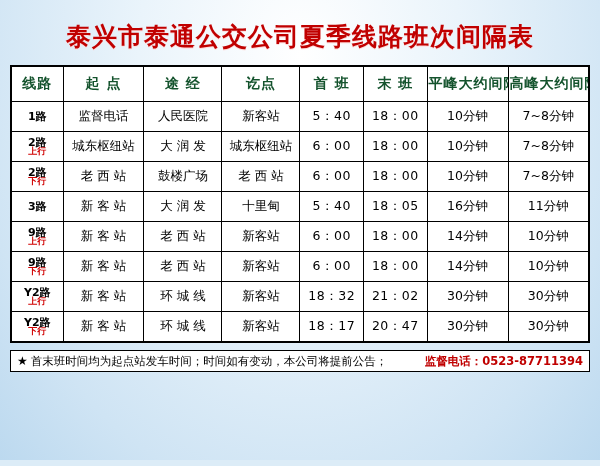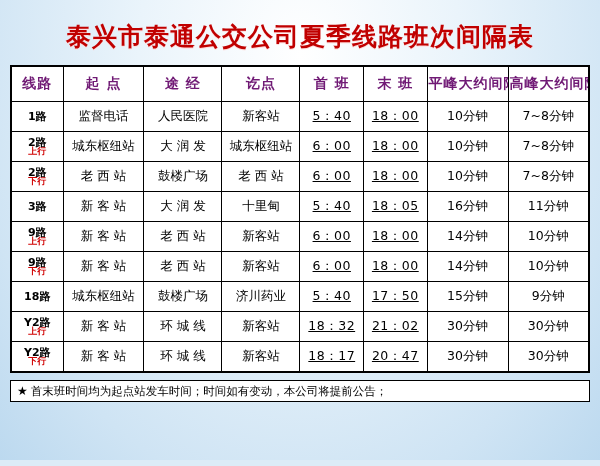--- a/index.html
+++ b/index.html
@@ -53,21 +53,21 @@
     font-size: 12.5px;
     color: #000;
     padding: 2px 1px;
     height: 25px;
     overflow: hidden;
     white-space: nowrap;
   }
   table.sched thead th {
     font-weight: bold;
     font-size: 14px;
-    color: #701a75;
+    color: #14532d;
     height: 30px;
     background: #ffffff;
     letter-spacing: 1px;
   }
   .col-route   { width: 9.0%; }
   .col-start   { width: 14.0%; }
   .col-via     { width: 13.5%; }
   .col-end     { width: 13.5%; }
   .col-first   { width: 11.0%; }
   .col-last    { width: 11.0%; }
@@ -89,21 +89,20 @@
     color: #d00000;
     font-weight: bold;
     margin-top: -1px;
   }
   .place {
     font-size: 12.5px;
   }
   .time {
     font-size: 12.5px;
     letter-spacing: 0.5px;
-    text-decoration: underline;
   }
   .footer {
     margin-top: 7px;
     border: 1px solid #000;
     background: #ffffff;
     font-size: 11.5px;
     color: #000;
     padding: 4px 6px;
     display: flex;
     align-items: center;
@@ -239,34 +238,20 @@
             <td class="place">老 西 站</td>
             <td class="place">新客站</td>
             <td class="time">6：00</td>
             <td class="time">18：00</td>
             <td class="place">14分钟</td>
             <td class="place">10分钟</td>
           </tr>
           <tr>
             <td>
               <div class="route-cell">
-                <span class="route-no">18路</span>
-              </div>
-            </td>
-            <td class="place">城东枢纽站</td>
-            <td class="place">鼓楼广场</td>
-            <td class="place">济川药业</td>
-            <td class="time">5：40</td>
-            <td class="time">17：50</td>
-            <td class="place">15分钟</td>
-            <td class="place">9分钟</td>
-          </tr>
-          <tr>
-            <td>
-              <div class="route-cell">
                 <span class="route-no">Y2路</span>
                 <span class="route-dir">上行</span>
               </div>
             </td>
             <td class="place">新 客 站</td>
             <td class="place">环 城 线</td>
             <td class="place">新客站</td>
             <td class="time">18：32</td>
             <td class="time">21：02</td>
             <td class="place">30分钟</td>
@@ -286,16 +271,17 @@
             <td class="time">20：47</td>
             <td class="place">30分钟</td>
             <td class="place">30分钟</td>
           </tr>
         </tbody>
     </table>
 
     <div class="footer">
       <span class="star">★</span>
       <span class="note">首末班时间均为起点站发车时间；时间如有变动，本公司将提前公告；</span>
+      <span class="tel">监督电话：0523-87711394</span>
     </div>
 
   </div>
 </div>
 
 </body></html>

